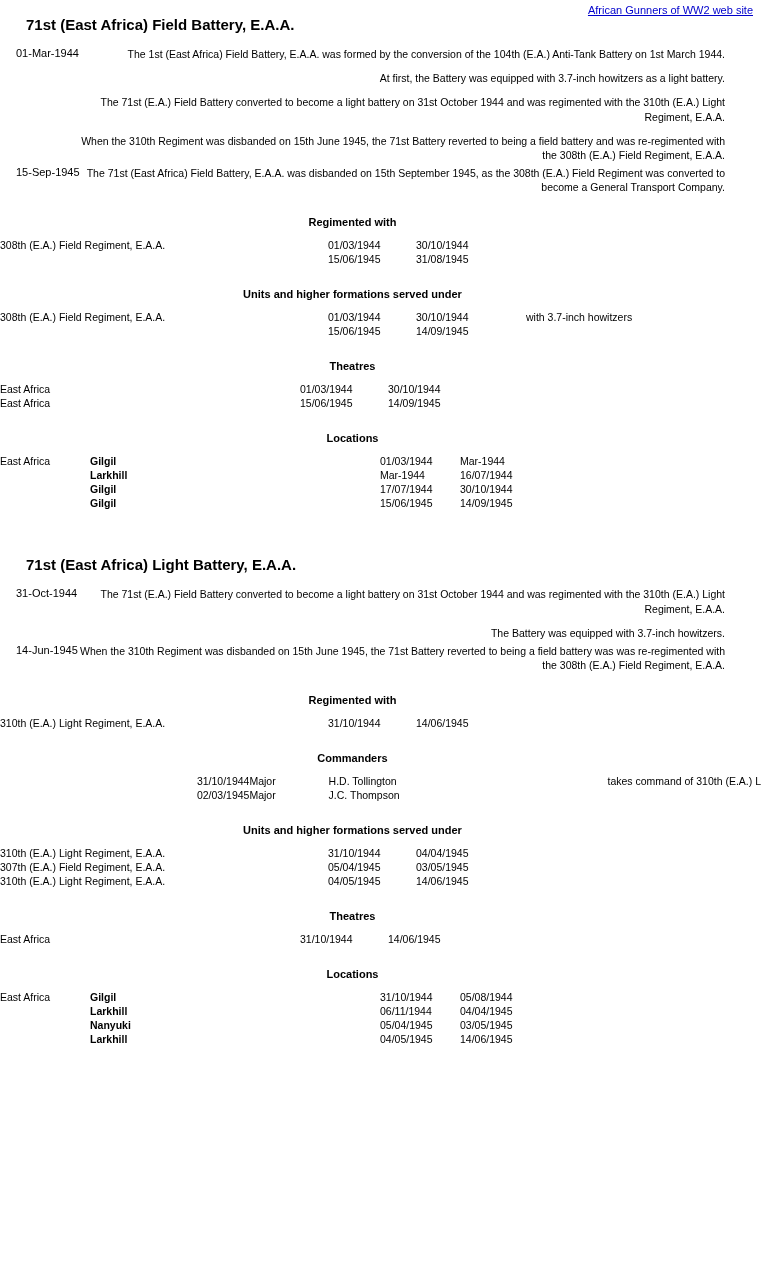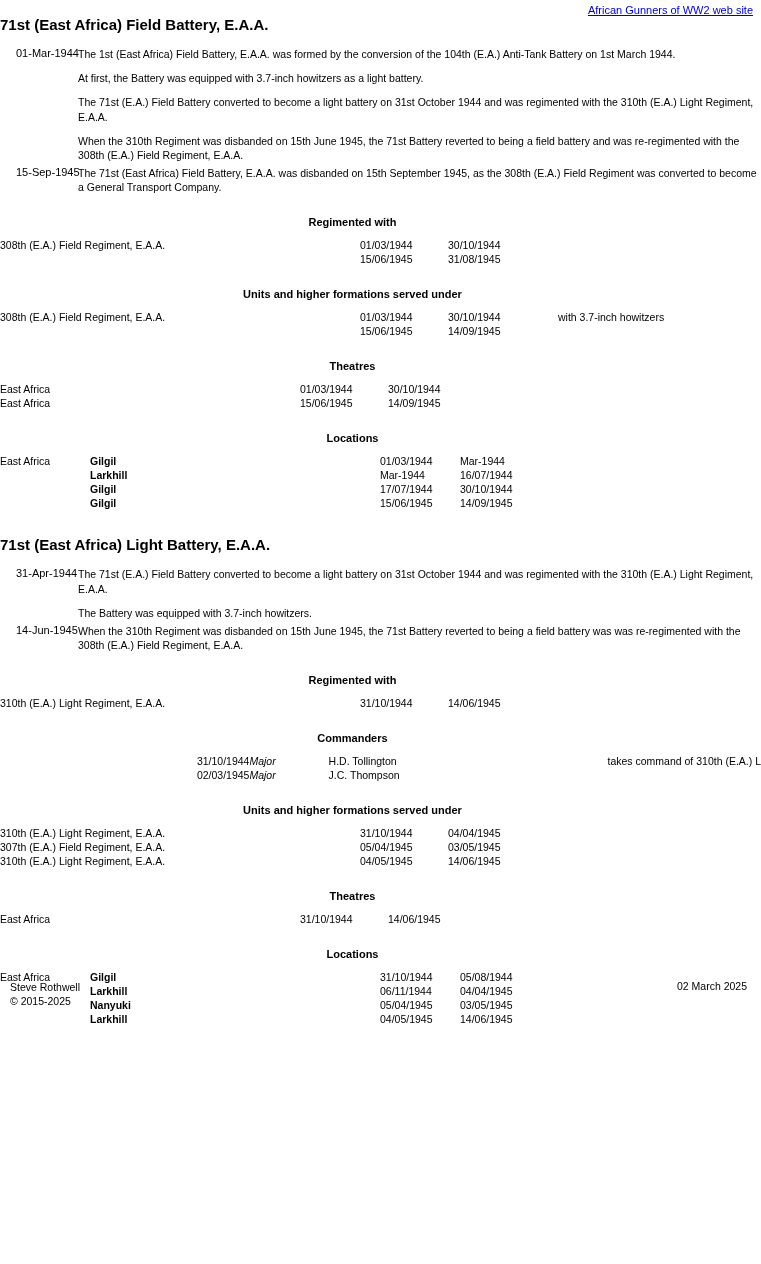--- a/index.html
+++ b/index.html
@@ -31,39 +31,41 @@
     cursor: pointer;
     margin-left: 10px;
   }
   h1.unit-title {
     font-size: 15px;
     font-weight: bold;
     margin: 0;
     padding: 0;
     color: #000;
   }
-  .section-gap-top { margin-top: 26px; }
-  .title-wrap { padding-left: 0; }
+  .section-gap-top { margin-top: 46px; }
+  .title-wrap { padding-left: 26px; }
 
   .events { margin-top: 14px; }
   .event-row {
     display: flex;
     align-items: flex-start;
     margin-bottom: 4px;
   }
   .event-date {
     width: 78px;
     flex: 0 0 78px;
     padding-left: 16px;
     box-sizing: border-box;
     font-size: 11px;
     white-space: nowrap;
   }
   .event-paras {
     flex: 1 1 auto;
+    padding-right: 36px;
+    text-align: right;
   }
   .event-para {
     margin: 0 0 10px 0;
     line-height: 1.35;
     font-size: 10.5px;
   }
   .event-para:last-child { margin-bottom: 0; }
 
   .block { margin-top: 22px; }
   .block-head {
@@ -76,35 +78,35 @@
   table.data {
     border-collapse: collapse;
     width: 100%;
     font-size: 10.5px;
   }
   table.data td {
     padding: 1px 0;
     vertical-align: top;
     white-space: nowrap;
   }
-  td.c-name   { width: 360px; padding-left: 36px; }
+  td.c-name   { width: 328px; padding-left: 36px; }
   td.c-name-theatre { width: 300px; padding-left: 215px; }
   td.c-d1     { width: 88px; }
   td.c-d2     { width: 110px; }
   td.c-note   { width: auto; }
 
   
   td.l-region { width: 90px; padding-left: 36px; }
   td.l-place  { width: 290px; font-weight: bold; }
   td.l-d1     { width: 80px; }
   td.l-d2     { width: auto; }
 
   
   td.cm-date  { width: 260px; text-align: right; padding-right: 28px; }
-  td.cm-rank  { width: 82px; font-style: italic; }
+  td.cm-rank  { width: 82px; }
   td.cm-name  { width: 290px; }
   td.cm-note  { width: auto; }
 
   .footer {
     position: absolute;
     left: 0;
     right: 0;
     bottom: 18px;
     padding: 0 14px 0 10px;
     display: flex;
@@ -232,21 +234,21 @@
             </tbody>
           </table>
         </div>
       </div>
       <div class="section section-gap-top">
         <div class="title-wrap">
           <h1 class="unit-title">71st (East Africa) Light Battery, E.A.A.</h1>
         </div>
         <div class="events">
           <div class="event-row">
-            <div class="event-date">31-Apr-1944</div>
+            <div class="event-date">31-Oct-1944</div>
             <div class="event-paras">
               <p class="event-para">The 71st (E.A.) Field Battery converted to become a light battery on 31st October 1944 and was regimented with the 310th (E.A.) Light Regiment, E.A.A.</p>
               <p class="event-para">The Battery was equipped with 3.7-inch howitzers.</p>
             </div>
           </div>
           <div class="event-row">
             <div class="event-date">14-Jun-1945</div>
             <div class="event-paras">
               <p class="event-para">When the 310th Regiment was disbanded on 15th June 1945, the 71st Battery reverted to being a field battery was was re-regimented with the 308th (E.A.) Field Regiment, E.A.A.</p>
             </div>
@@ -349,21 +351,14 @@
                 <td class="l-place">Larkhill</td>
                 <td class="l-d1">04/05/1945</td>
                 <td class="l-d2">14/06/1945</td>
               </tr>
             </tbody>
           </table>
         </div>
       </div>
     </div>
 
-  <div class="footer">
-    <div class="footer-left">
-      <div>Steve Rothwell</div>
-      <div>© 2015-2025</div>
-    </div>
-    <div class="footer-right">02 March 2025</div>
-  </div>
 
 </div>
 
 </body></html>

